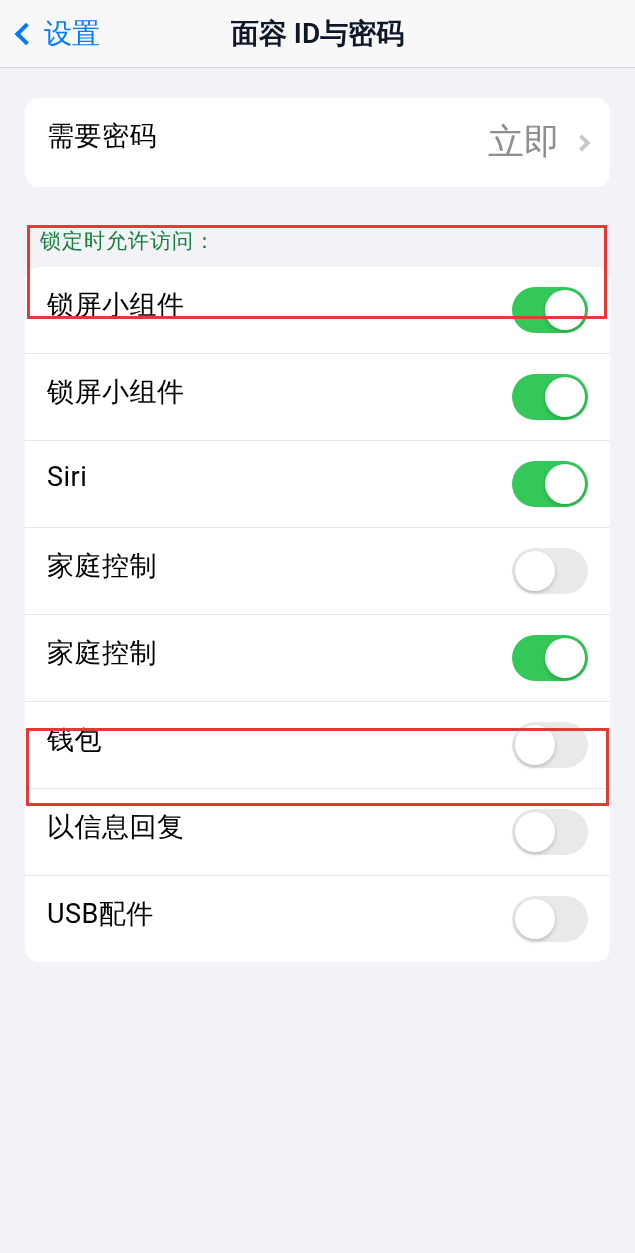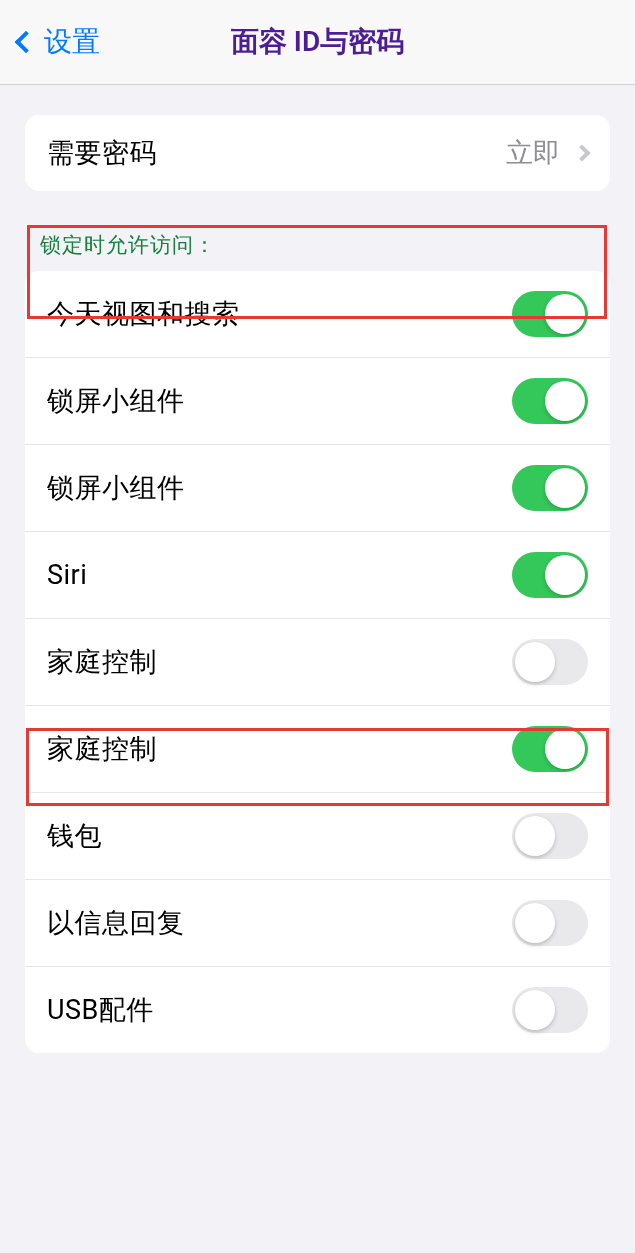--- a/index.html
+++ b/index.html
@@ -8,21 +8,21 @@
       box-sizing: border-box;
       font-family: -apple-system, BlinkMacSystemFont, "Segoe UI", Roboto, Helvetica, Arial, sans-serif;
     }
     body {
       width: 635px;
       height: 1253px;
       background: #f2f2f7;
       overflow: hidden;
     }
     .nav-bar {
-      height: 85px;
+      height: 68px;
       background: #f8f8f8;
       border-bottom: 1px solid #d1d1d6;
       display: flex;
       align-items: center;
       position: relative;
       padding: 0 10px;
     }
     .nav-back {
       display: flex;
       align-items: center;
@@ -39,61 +39,61 @@
       transform: rotate(45deg);
       margin-right: 10px;
       margin-left: 8px;
     }
     .nav-title {
       position: absolute;
       left: 50%;
       transform: translateX(-50%);
       font-size: 28px;
       font-weight: 600;
-      color: #4c1d95;
+      color: #0f172a;
       white-space: nowrap;
     }
     .content {
       padding: 0;
     }
     .section {
       margin-top: 30px;
     }
     .section:first-child {
       margin-top: 30px;
     }
     .row-group {
       background: #fff;
       border-radius: 14px;
       margin: 0 25px;
       overflow: hidden;
     }
     .row {
       display: flex;
-      align-items: center;
+      align-items: flex-start;
       justify-content: space-between;
       padding: 20px 22px;
       min-height: 74px;
       border-bottom: 1px solid #e5e5ea;
     }
     .row:last-child {
       border-bottom: none;
     }
     .row-label {
       font-size: 27px;
       color: #000;
       letter-spacing: 0.5px;
     }
     .row-value-wrap {
       display: flex;
       align-items: center;
       gap: 10px;
     }
     .row-value {
-      font-size: 27px;
+      font-size: 36px;
       color: #8e8e93;
     }
     .chevron-right {
       display: inline-block;
       width: 12px;
       height: 12px;
       border-right: 4px solid #c7c7cc;
       border-top: 4px solid #c7c7cc;
       transform: rotate(45deg);
       margin-left: 6px;
@@ -187,26 +187,20 @@
         </div>
       </div>
     </div>
   </div>
 
 
   <div class="section section3">
     <div class="header-text">锁定时允许访问：</div>
     <div class="row-group" id="lock-access-group">
         <div class="row">
-          <span class="row-label">今天视图和搜索</span>
-          <div class="toggle on">
-            <div class="toggle-knob"></div>
-          </div>
-        </div>
-        <div class="row">
           <span class="row-label">锁屏小组件</span>
           <div class="toggle on">
             <div class="toggle-knob"></div>
           </div>
         </div>
         <div class="row">
           <span class="row-label">锁屏小组件</span>
           <div class="toggle on">
             <div class="toggle-knob"></div>
           </div>

